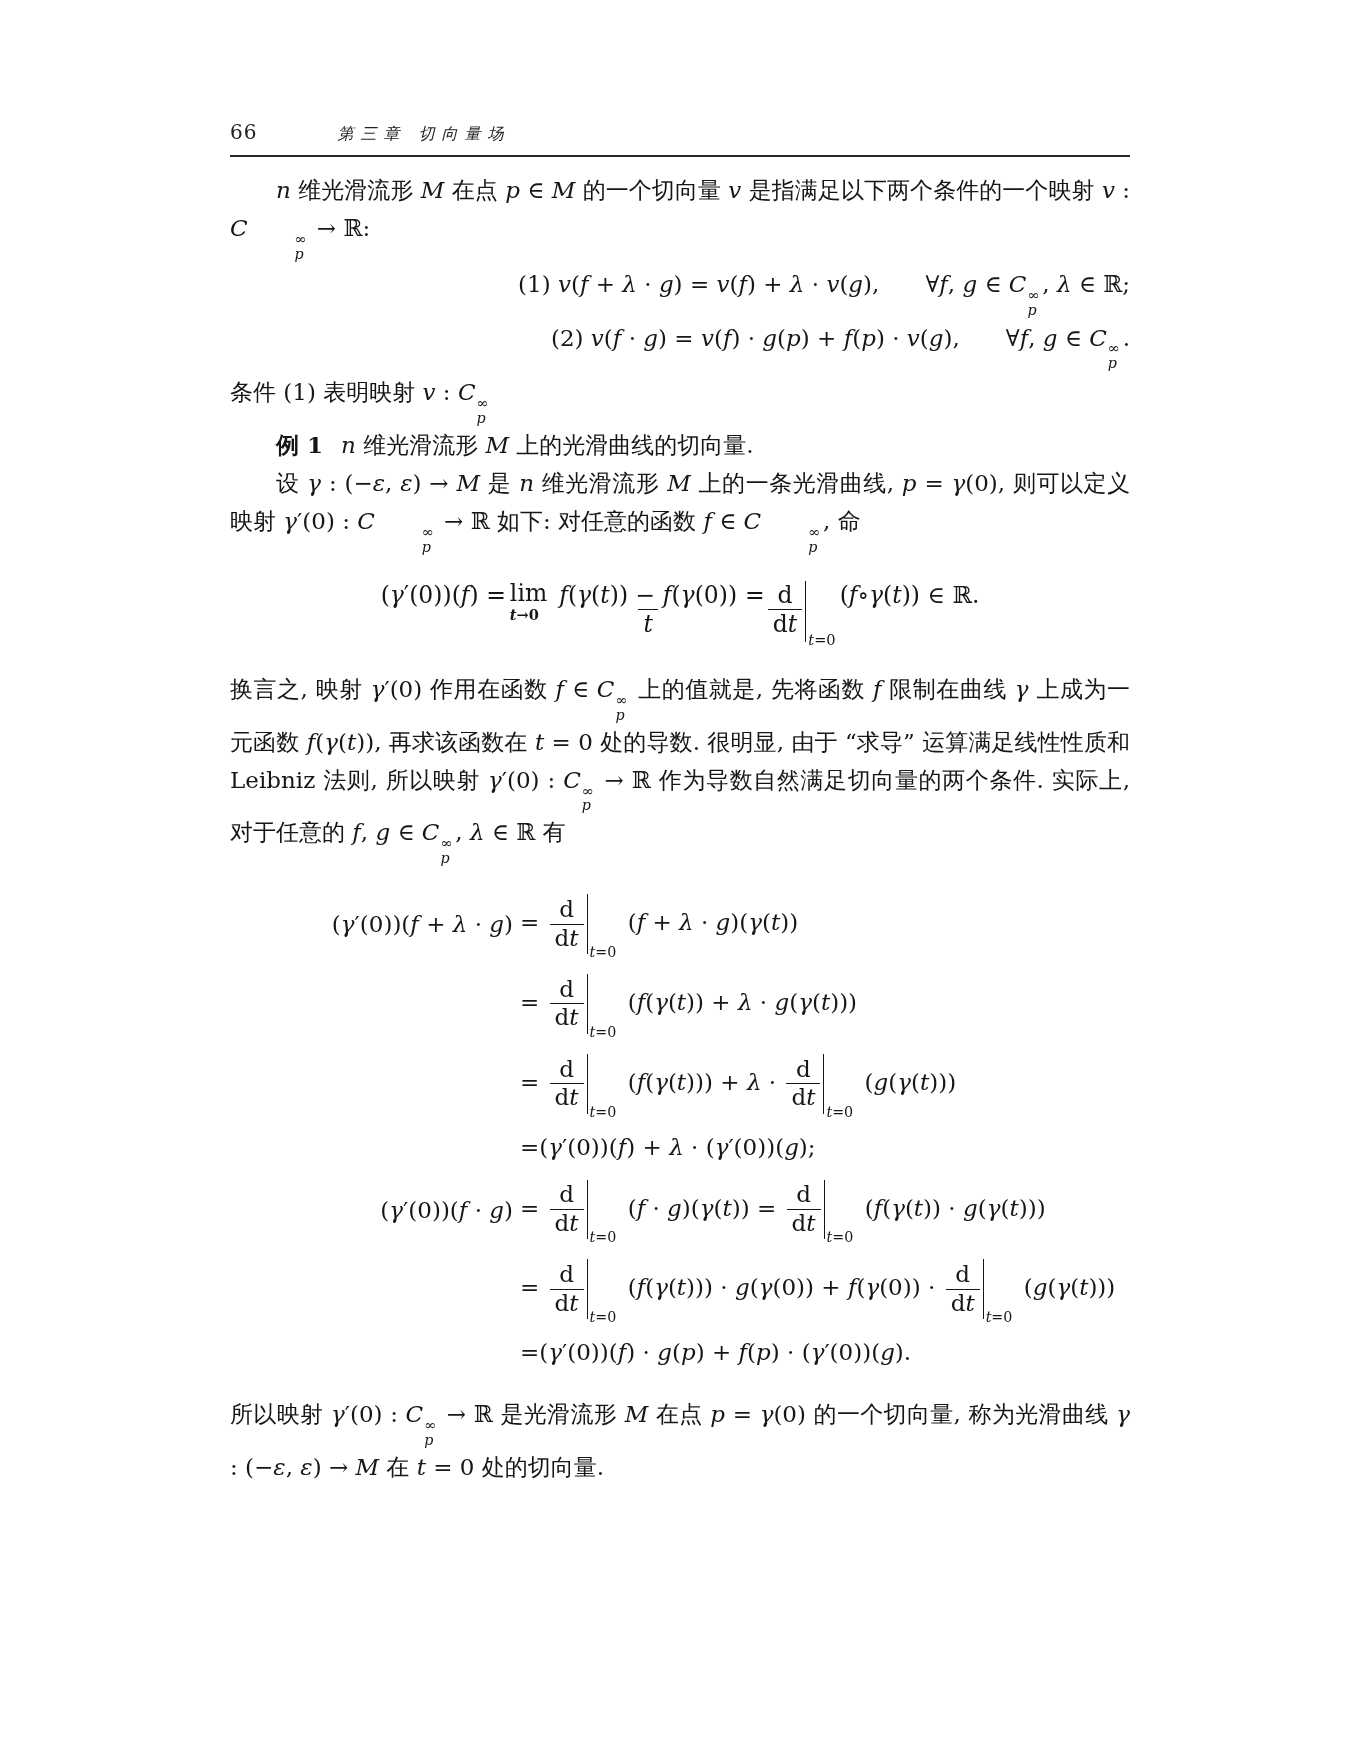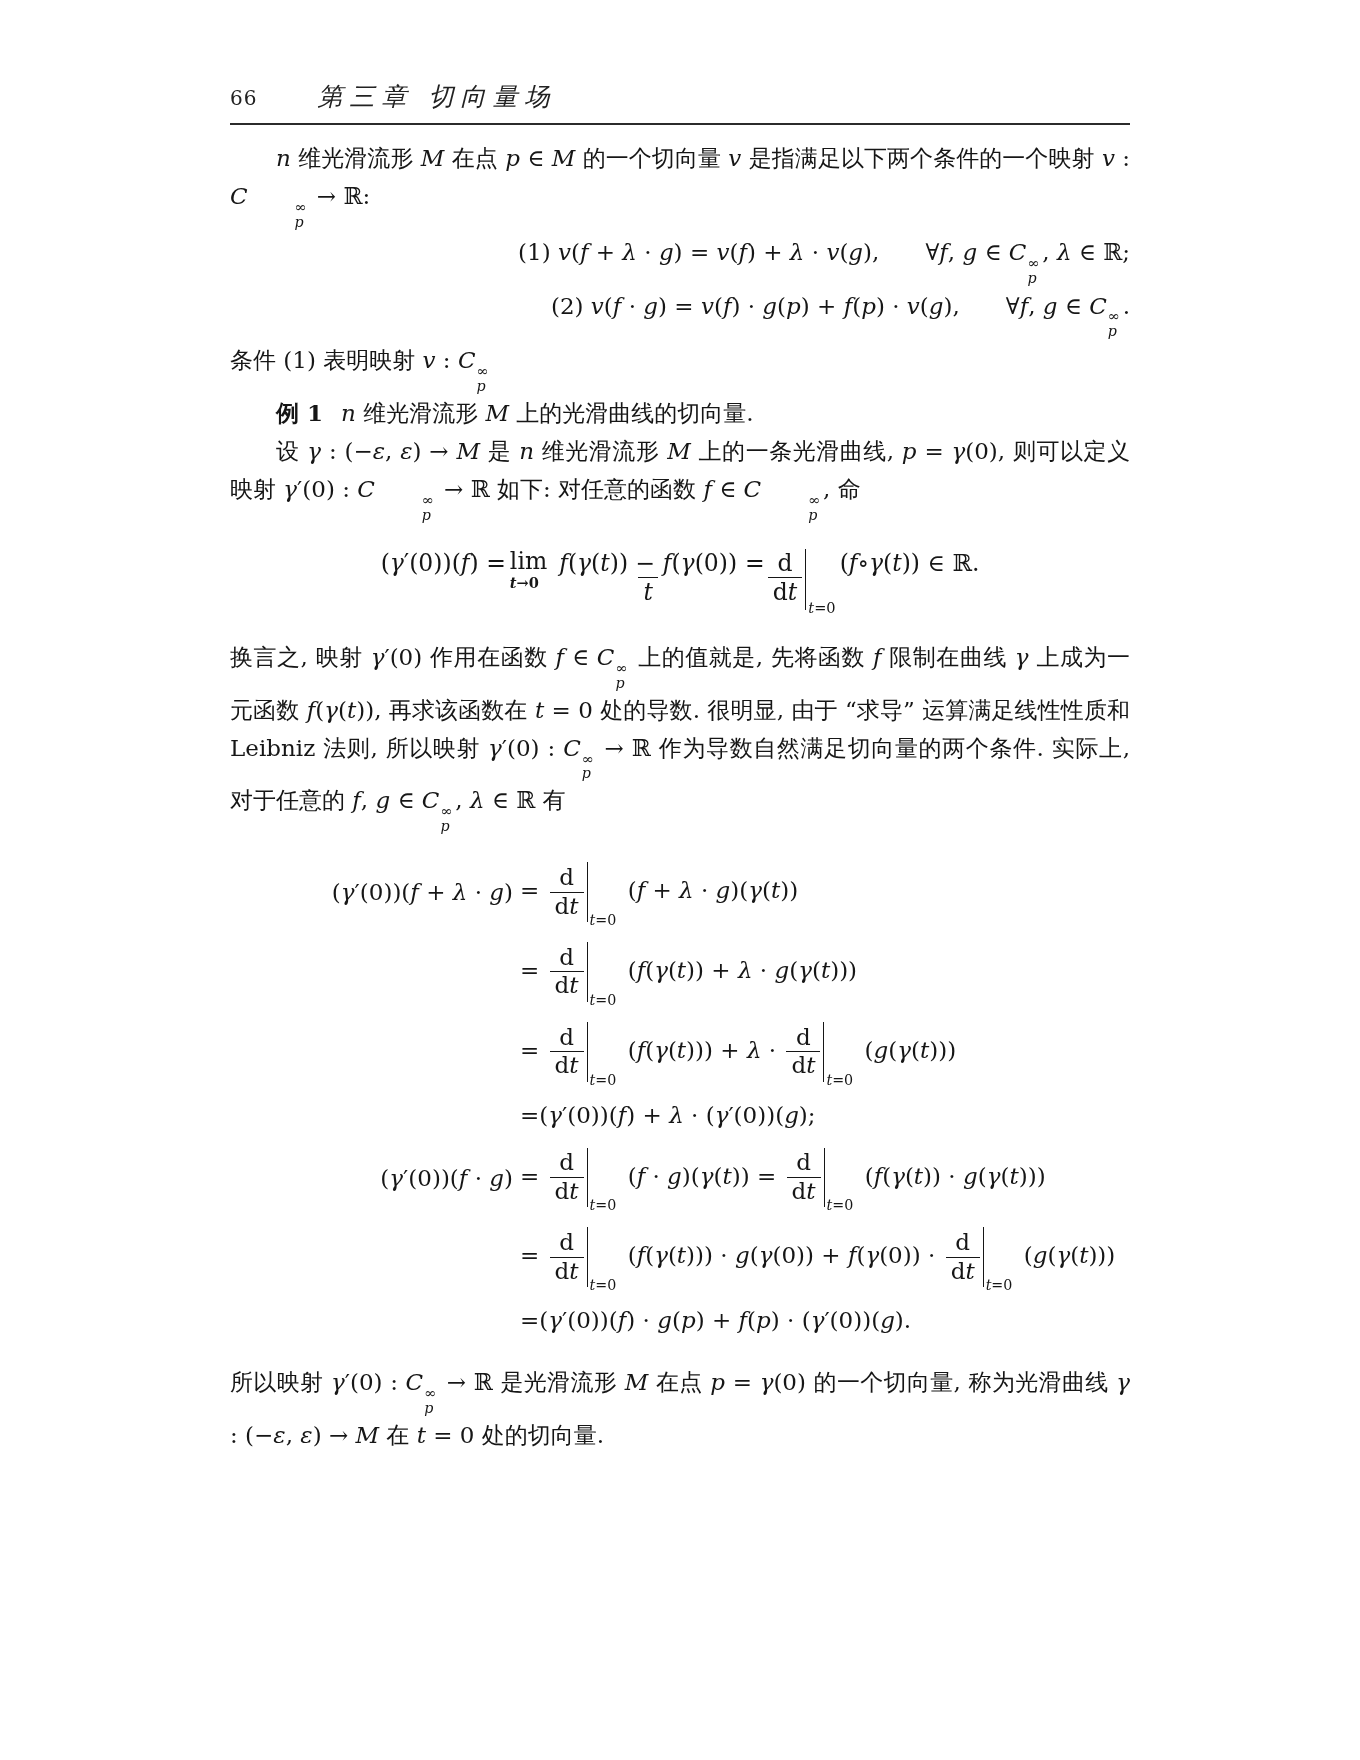--- a/index.html
+++ b/index.html
@@ -1,25 +1,25 @@
 <!DOCTYPE html>
 <html><head>
 <meta charset="utf-8">
 <style>
   html,body{margin:0;padding:0;}
   body{
     width:1360px;height:1760px;background:#ffffff;overflow:hidden;
     font-family:"DejaVu Serif","Liberation Serif",serif;color:#161616;
   }
-  .page{width:900px;margin-left:230px;padding-top:80px;}
+  .page{width:900px;margin-left:230px;padding-top:120px;}
 
   
   .header{display:flex;align-items:baseline;font-size:20px;color:#222;}
   .page-num{letter-spacing:1px;}
-  .chapter{margin-left:60px;font-style:italic;letter-spacing:7px;font-size:25px;}
+  .chapter{margin-left:80px;font-style:italic;letter-spacing:7px;font-size:16px;}
   .rule{border-bottom:2px solid #2b2b2b;margin-top:10px;}
 
   
   .section{margin-top:40px;text-align:center;font-size:34px;color:#111;white-space:nowrap;}
   .section .mark{letter-spacing:2px;}
   .section .stitle{margin-left:22px;letter-spacing:20px;}
   .subsection{margin-top:48px;font-size:26px;font-weight:bold;color:#111;}
   .subsection .num{letter-spacing:1px;}
   .subsection .sstitle{margin-left:24px;font-family:"DejaVu Sans","Liberation Sans",sans-serif;}
 

